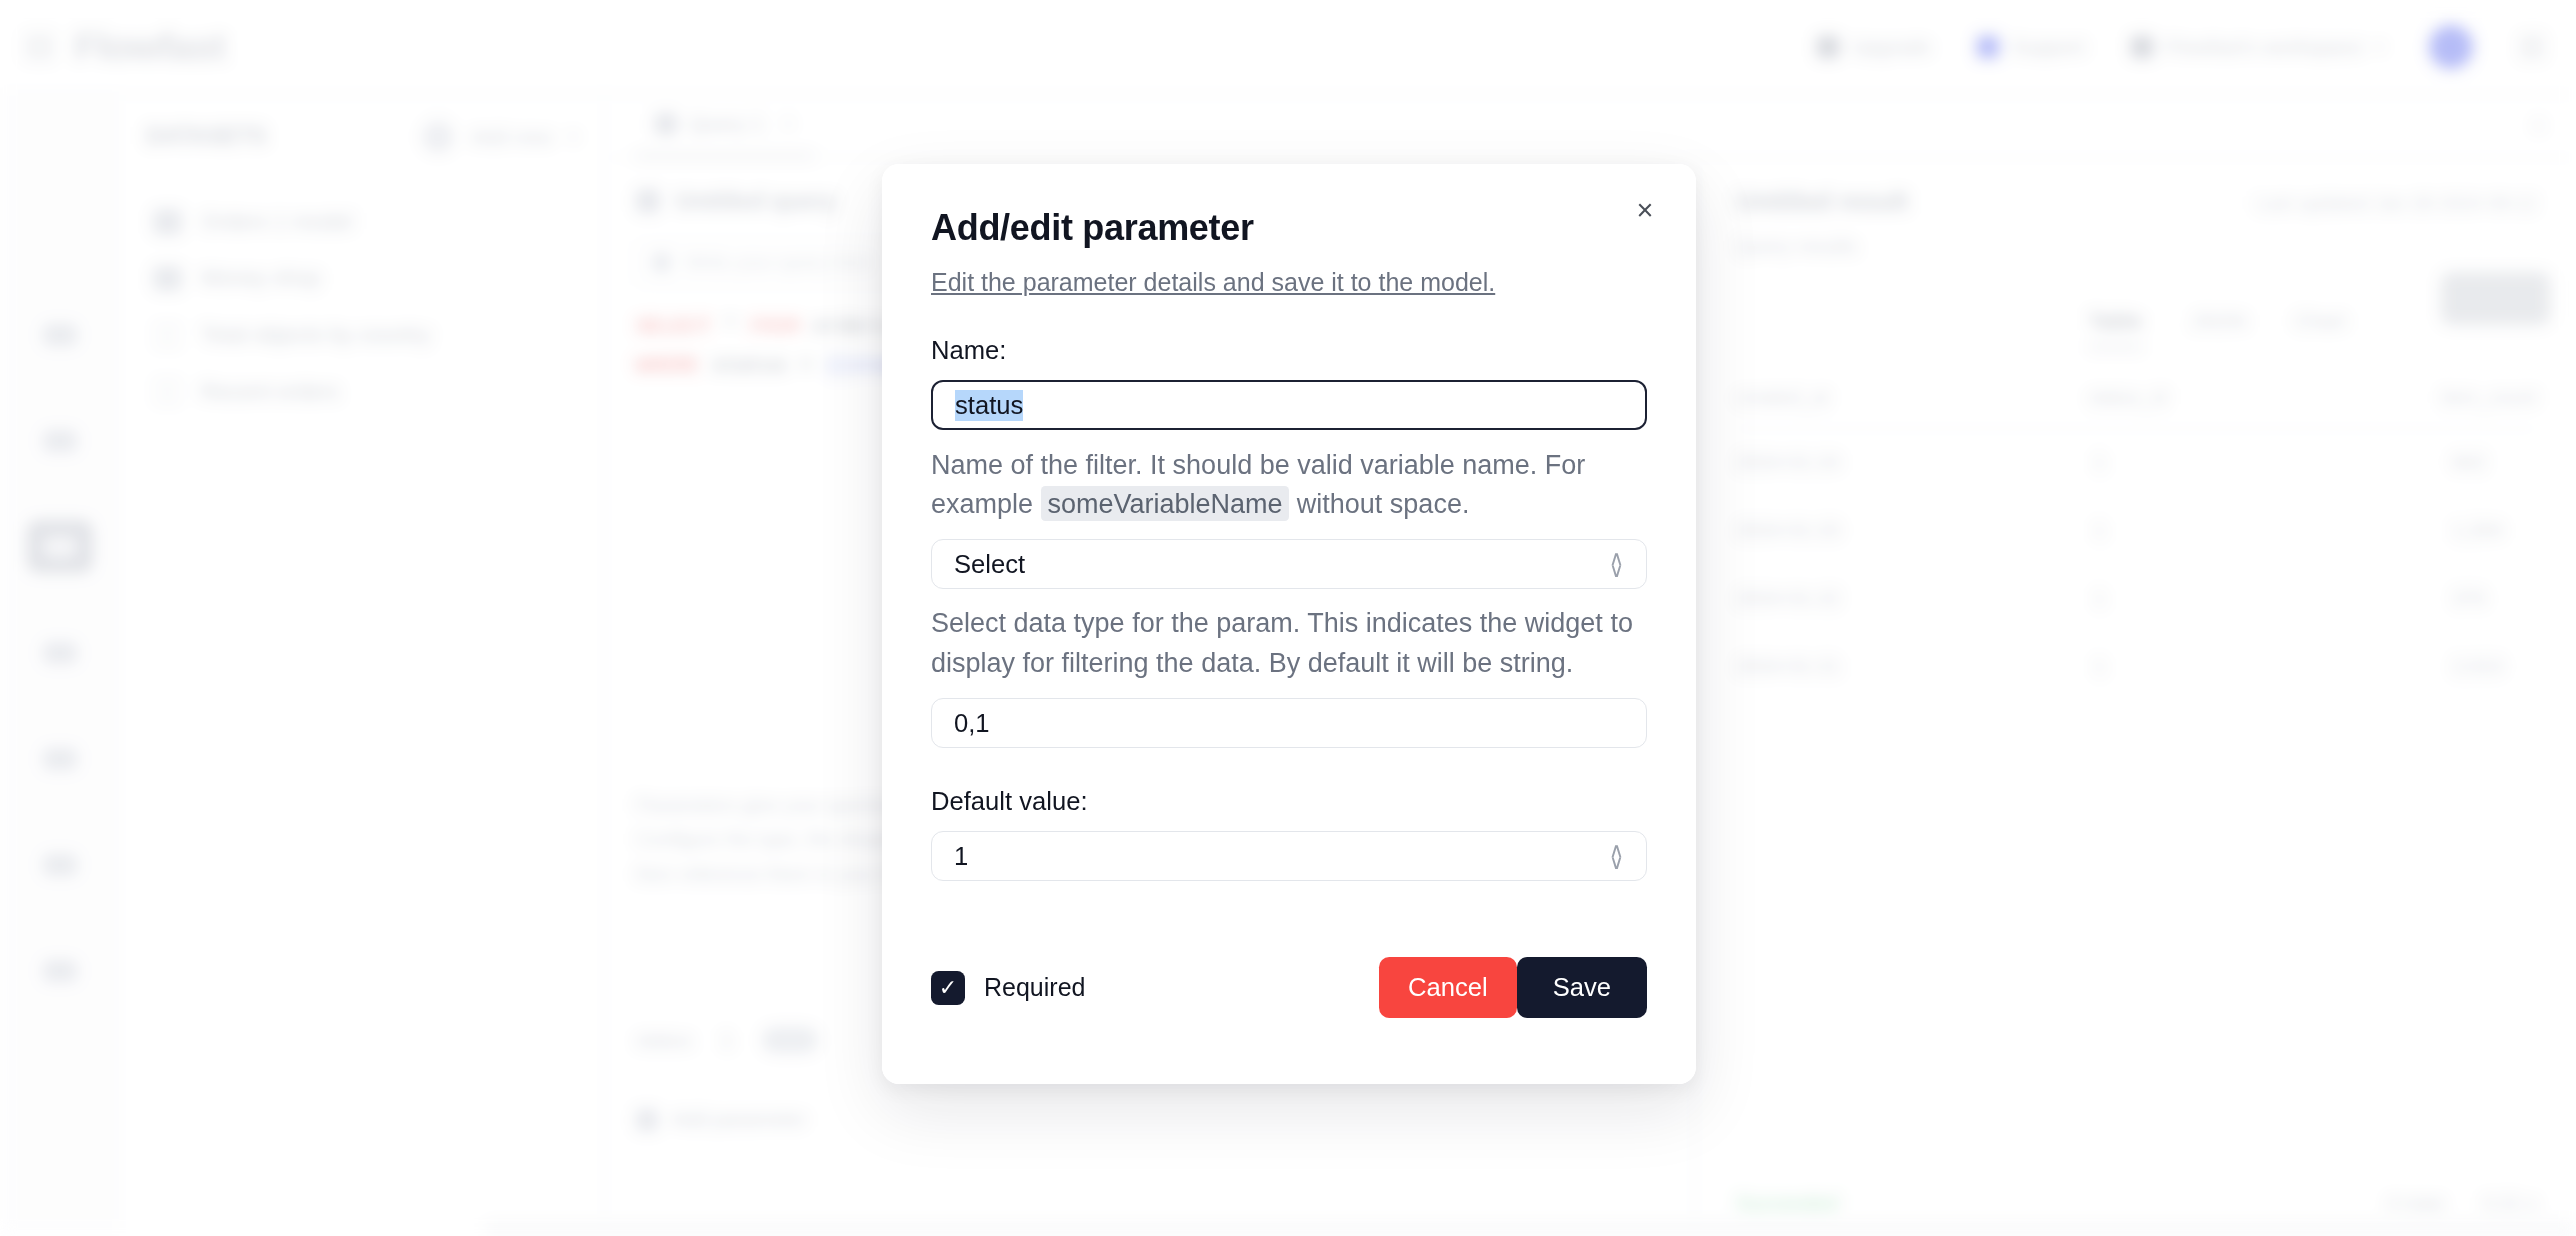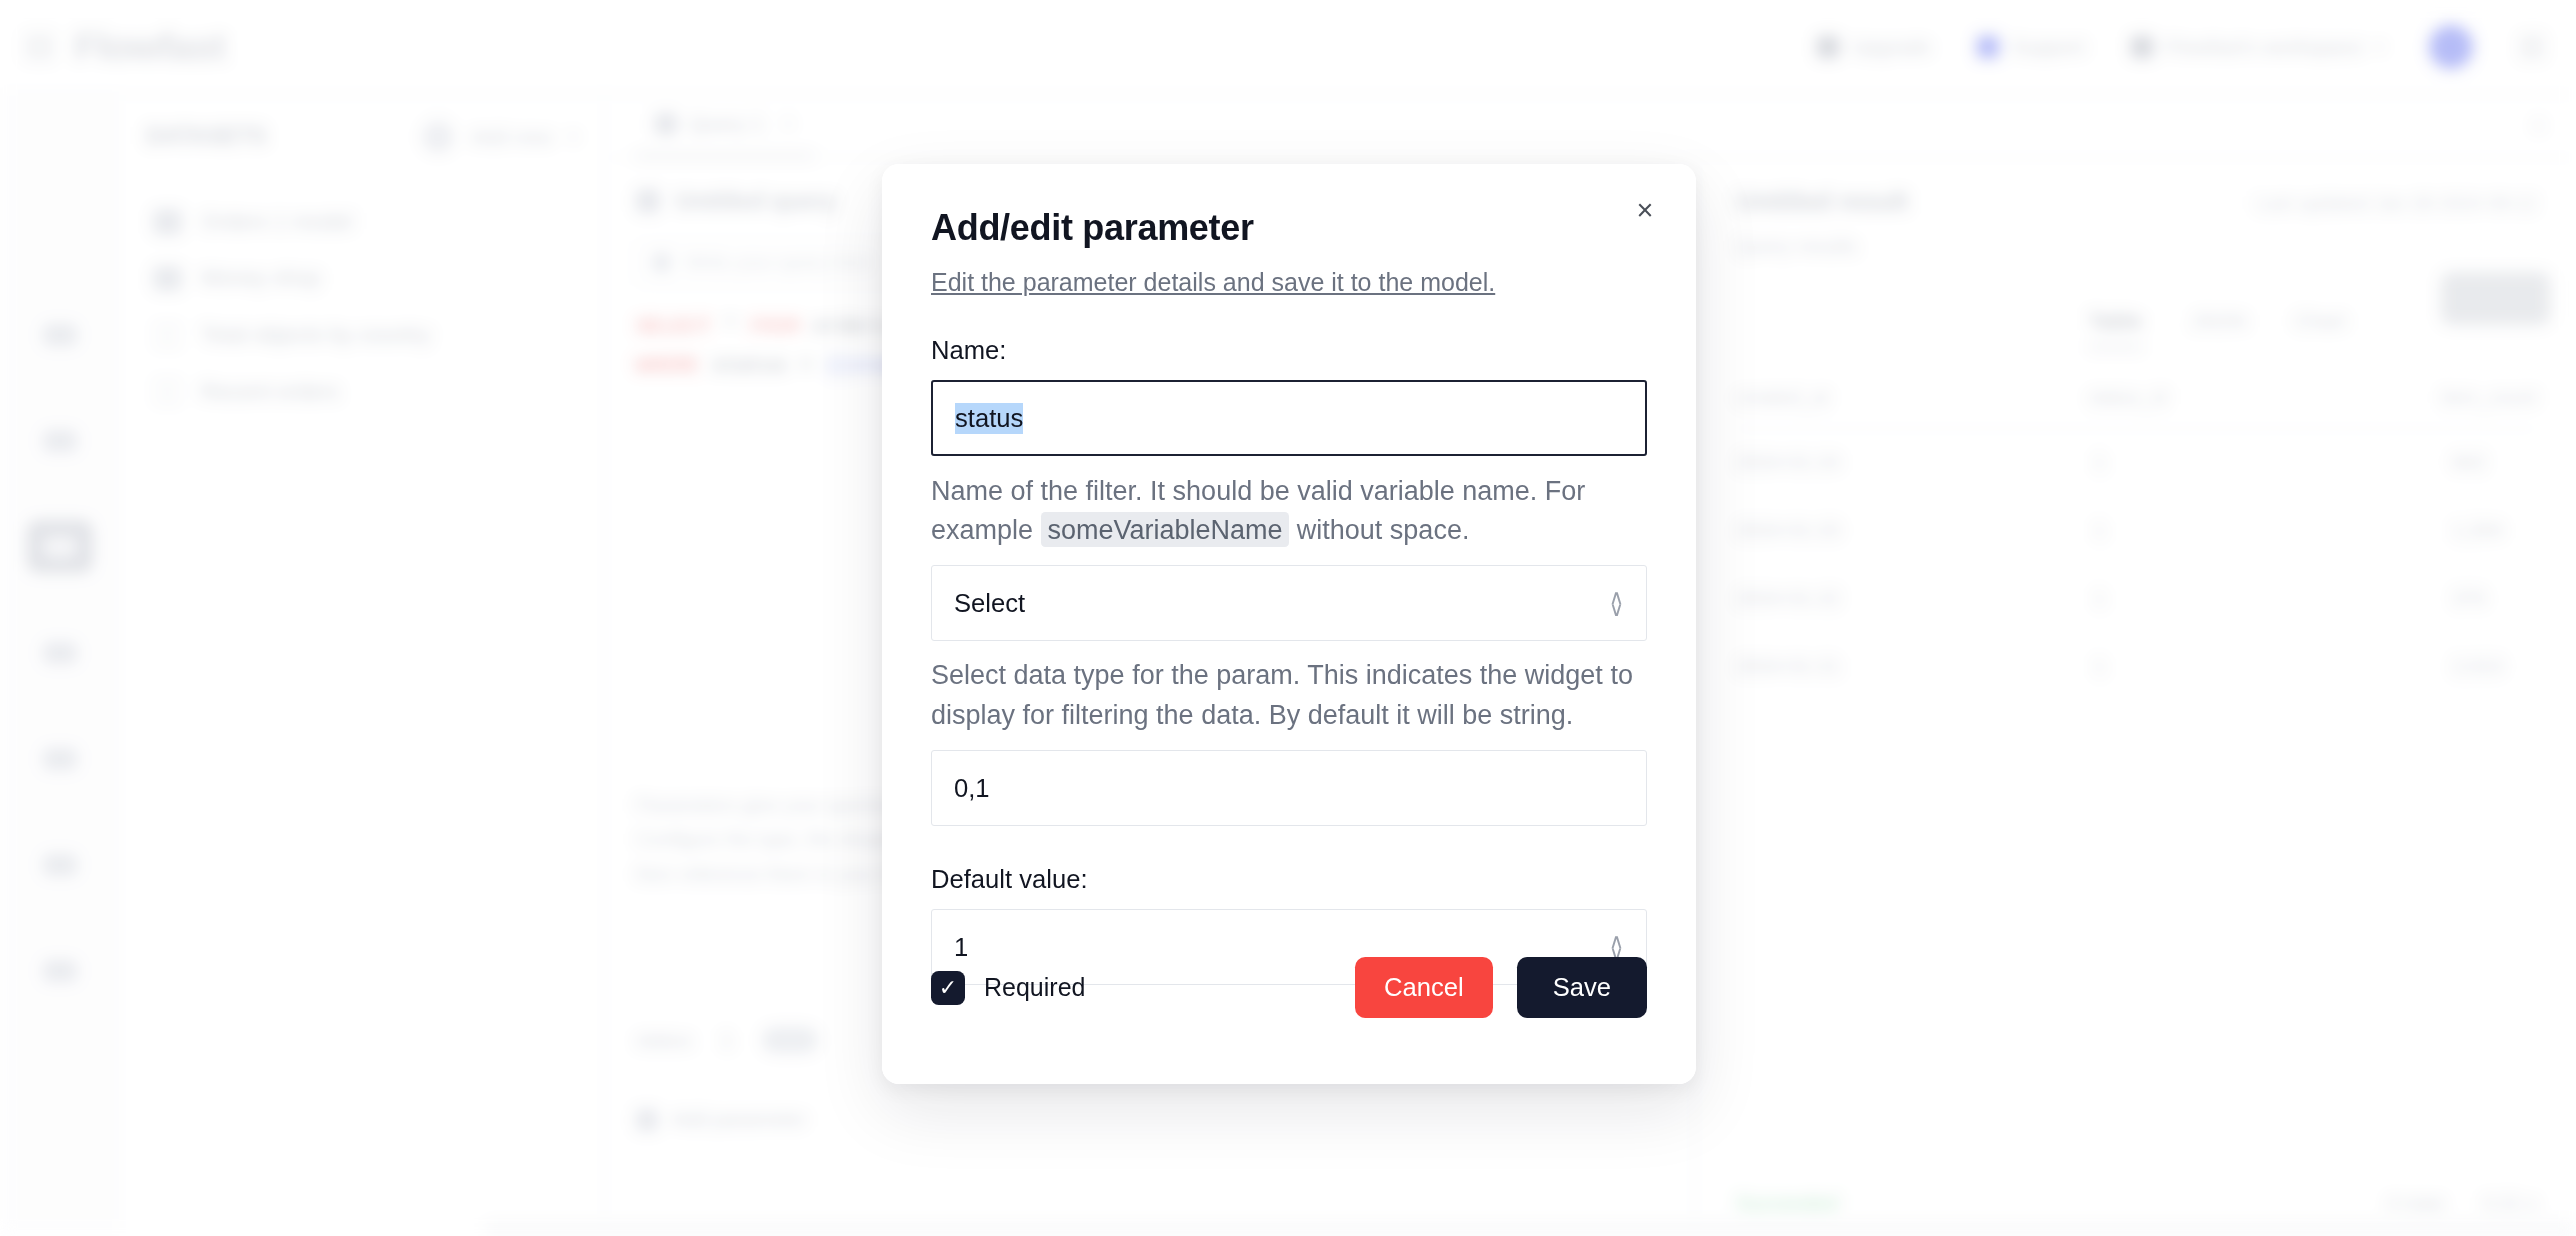--- a/index.html
+++ b/index.html
@@ -166,23 +166,23 @@
     display: flex; align-items: center; justify-content: center;
     font-size: 29px; color: #4a4f58; font-weight: 300;
     cursor: pointer; line-height: 1;
   }
   .m-title { font-size: 36px; font-weight: 700; color: #111521; letter-spacing: -0.3px; }
   .m-sub { margin-top: 19px; font-size: 25px; color: #6b7280; text-decoration: underline; }
 
   .m-label { margin-top: 39px; font-size: 25.6px; color: #111521; }
   .m-field {
     margin-top: 15.3px;
-    width: 100%; height: 76px;
+    width: 100%; height: 50px;
     border: 1.7px solid #e3e6eb;
-    border-radius: 3px;
+    border-radius: 12px;
     background: #fff;
     display: flex; align-items: center;
     padding: 0 22px;
     font-size: 25.6px; color: #111521;
   }
   .m-field.focused { border: 2.6px solid #1c2133; }
   .m-field .sel-text {
     background: #b6d7fb;
     padding: 0.9px 0;
   }
@@ -209,21 +209,21 @@
   .req-wrap { display: flex; align-items: center; gap: 19px; }
   .req-box {
     width: 34px; height: 34px;
     border-radius: 7.7px;
     background: #141a2e;
     display: flex; align-items: center; justify-content: center;
     color: #ffffff; font-size: 22px; line-height: 1;
     cursor: pointer;
   }
   .req-lbl { font-size: 25px; color: #111521; }
-  .m-btns { margin-left: auto; display: flex; gap: 24px; }
+  .m-btns { margin-left: auto; display: flex; }
   .btn {
     border: none; border-radius: 10.2px;
     font-family: "Liberation Sans", sans-serif;
     font-size: 25.6px; color: #ffffff;
     padding: 0 29px; height: 61px;
     cursor: pointer;
   }
   .btn-cancel { background: #f8453f; }
   .btn-save { background: #141a2e; padding: 0 36px; }
 </style>

